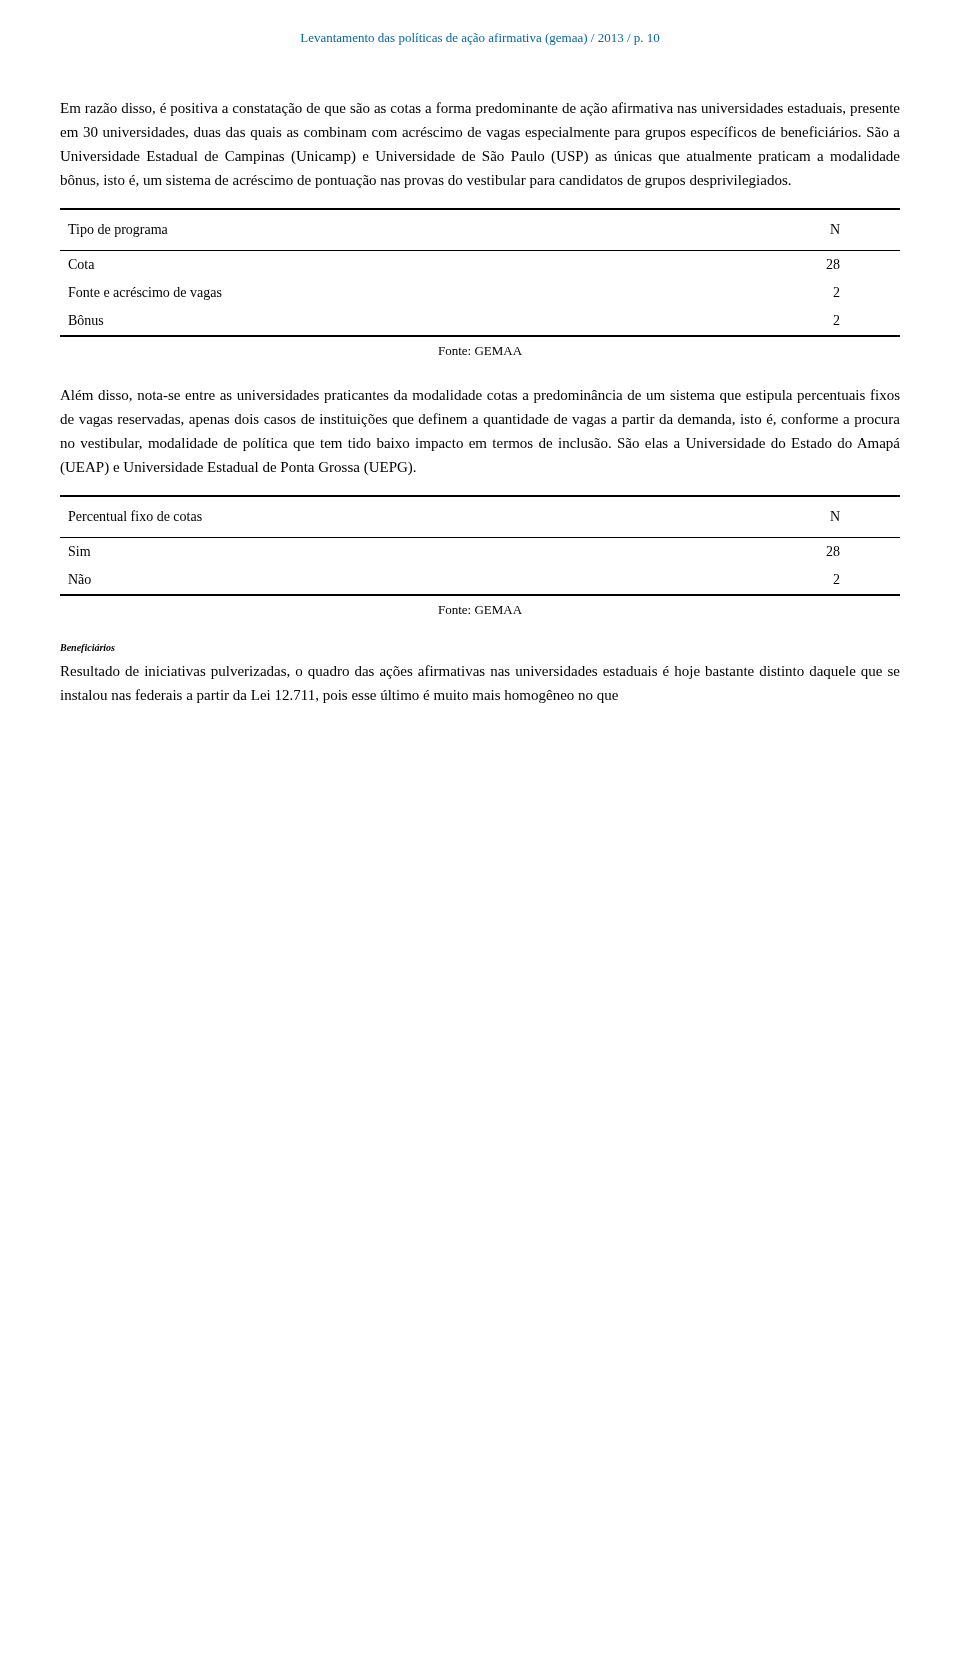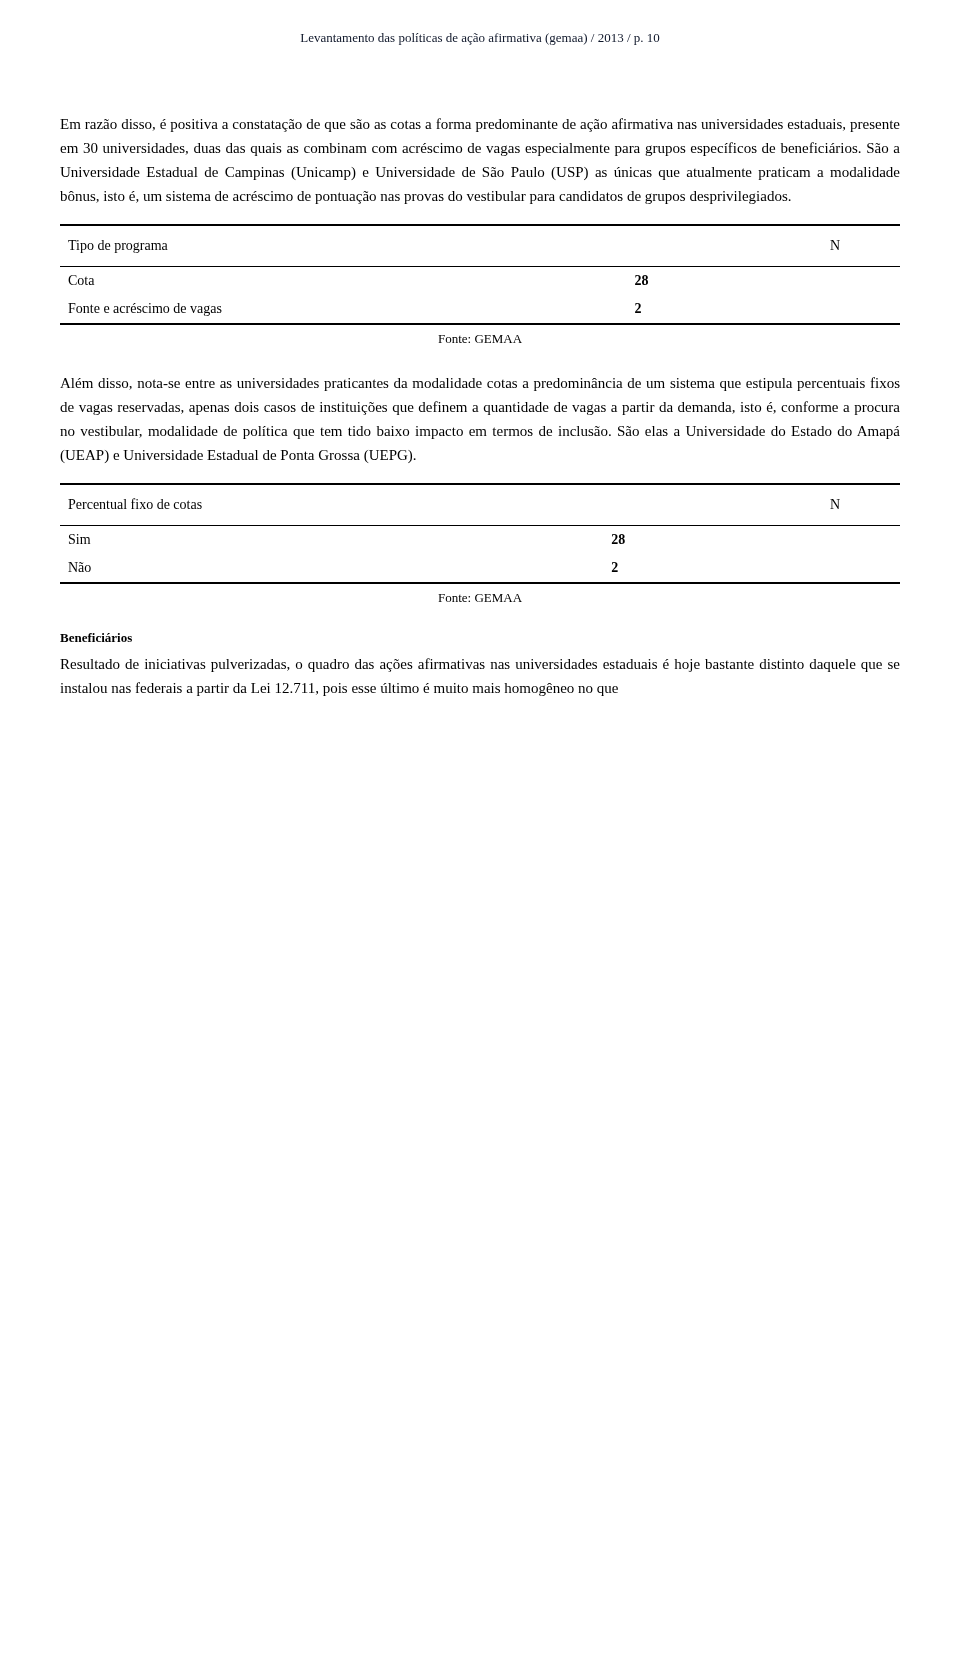--- a/index.html
+++ b/index.html
@@ -20,22 +20,22 @@
     .page-container {
       width: 960px;
       min-height: 1656px;
       background: #ffffff;
       padding: 30px 60px 60px 60px;
     }
 
     .page-header {
       text-align: center;
       font-size: 13px;
-      color: #0f172a;
-      margin-bottom: 60px;
+      color: #0369a1;
+      margin-bottom: 44px;
       padding-bottom: 6px;
     }
 
     .main-text {
       text-align: justify;
       line-height: 1.6;
       margin-bottom: 16px;
       font-size: 15px;
     }
 
@@ -68,41 +68,41 @@
       text-align: right;
       padding-right: 60px;
     }
 
     .data-table tbody tr td {
       padding: 6px 8px;
       font-size: 14px;
     }
 
     .data-table tbody tr td.col-n {
-      text-align: left;
+      text-align: right;
       padding-right: 60px;
-      font-weight: bold;
     }
 
     .data-table tbody tr:last-child td {
       border-bottom: 2px solid #000;
     }
 
     .table-source {
       text-align: center;
       font-size: 13px;
       margin-bottom: 24px;
       padding-right: 0px;
     }
 
     .section-heading {
       font-weight: bold;
-      font-size: 13px;
+      font-size: 10px;
       margin-top: 16px;
       margin-bottom: 6px;
+      font-style: italic;
     }
   </style>
 </head>
 <body>
 
 <div class="page-container">
 
   <div class="page-header">
     <span>Levantamento das políticas de ação afirmativa (gemaa) / 2013 / p. 10</span>
   </div>
@@ -119,20 +119,24 @@
         <th class="col-n">N</th>
       </tr>
     </thead>
     <tbody>
       <tr>
         <td>Cota</td>
         <td class="col-n">28</td>
       </tr>
       <tr>
         <td>Fonte e acréscimo de vagas</td>
+        <td class="col-n">2</td>
+      </tr>
+      <tr>
+        <td>Bônus</td>
         <td class="col-n">2</td>
       </tr>
     </tbody>
   </table>
 
   <div class="table-source">
     <span>Fonte: GEMAA</span>
   </div>
 
   <p class="main-text">

